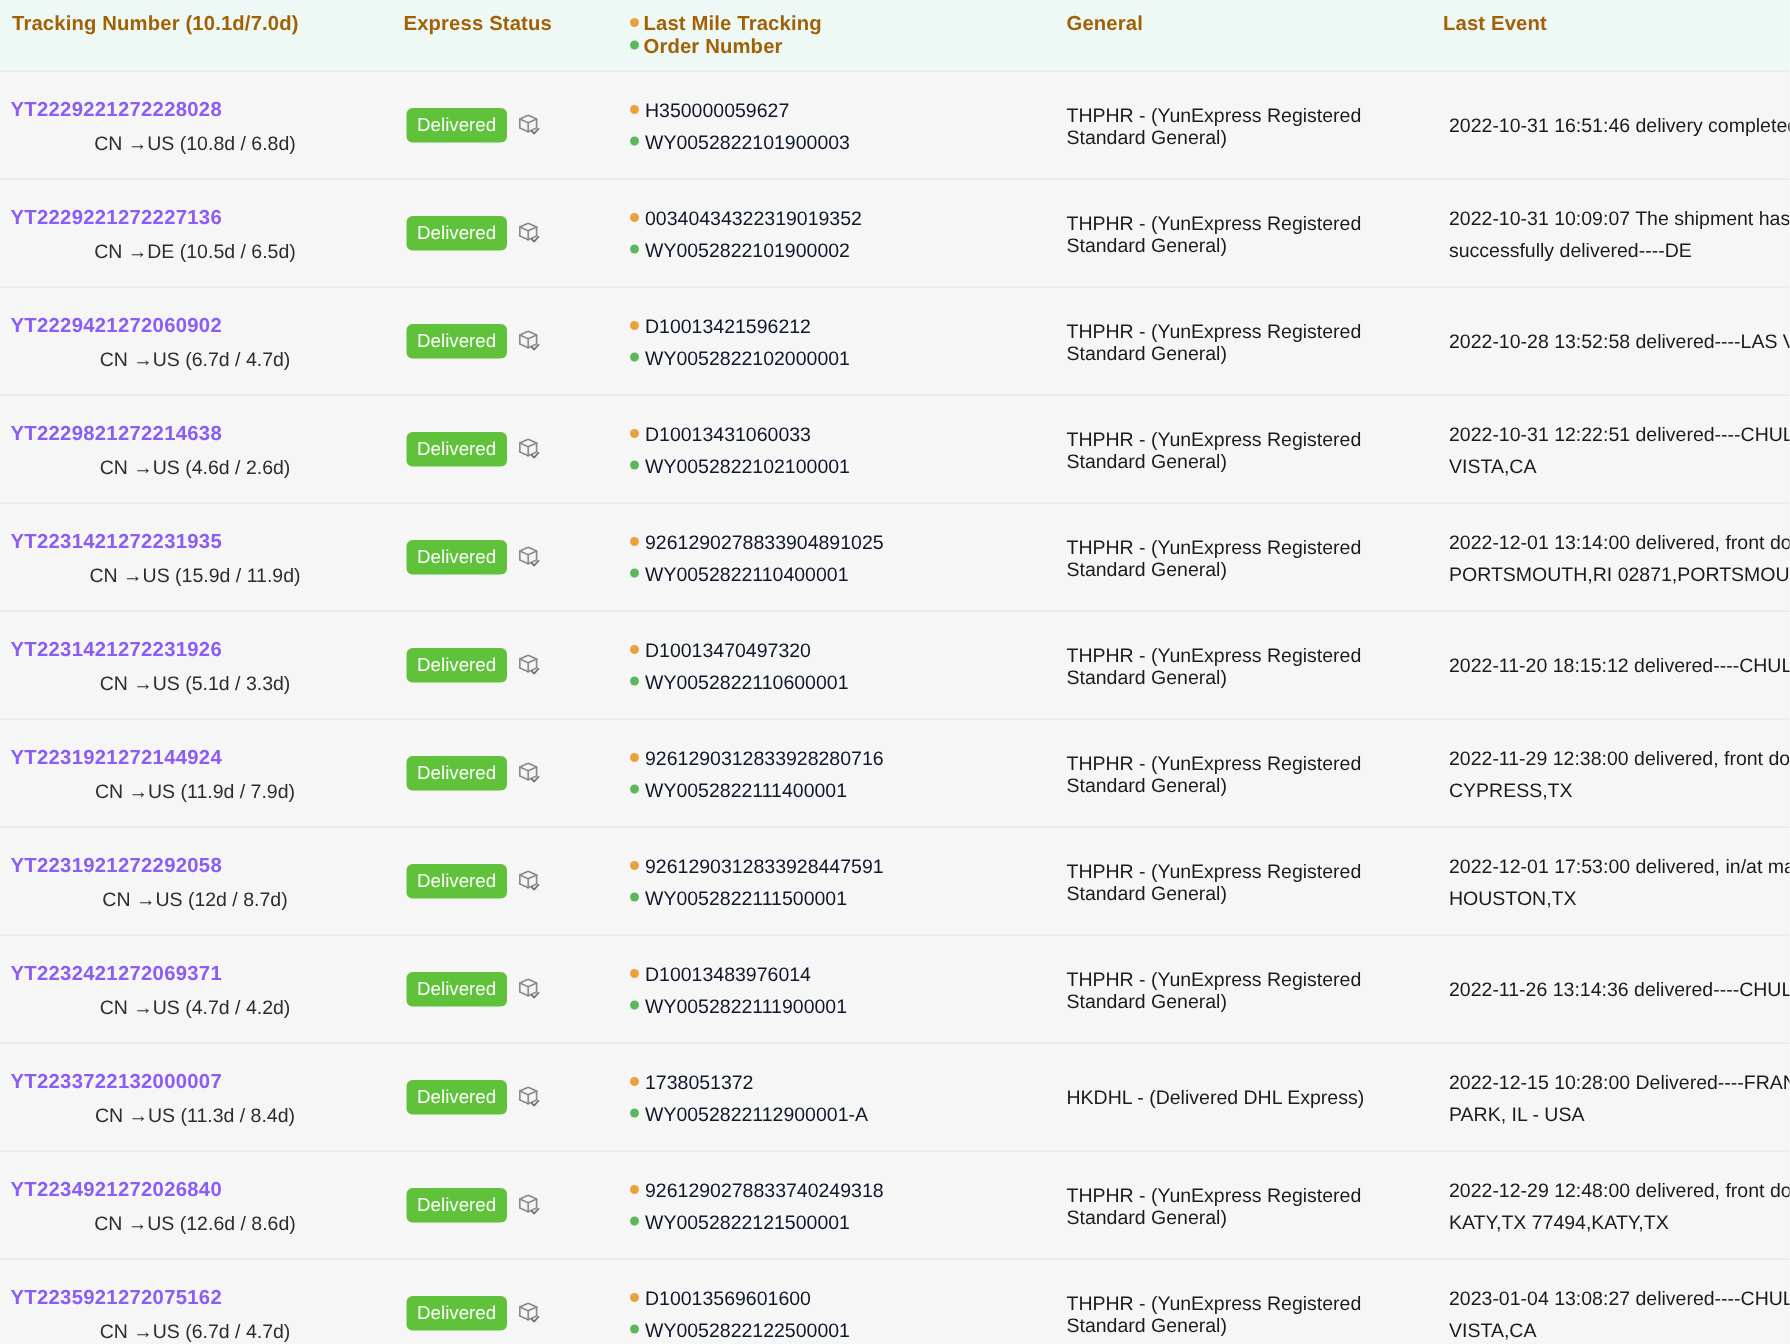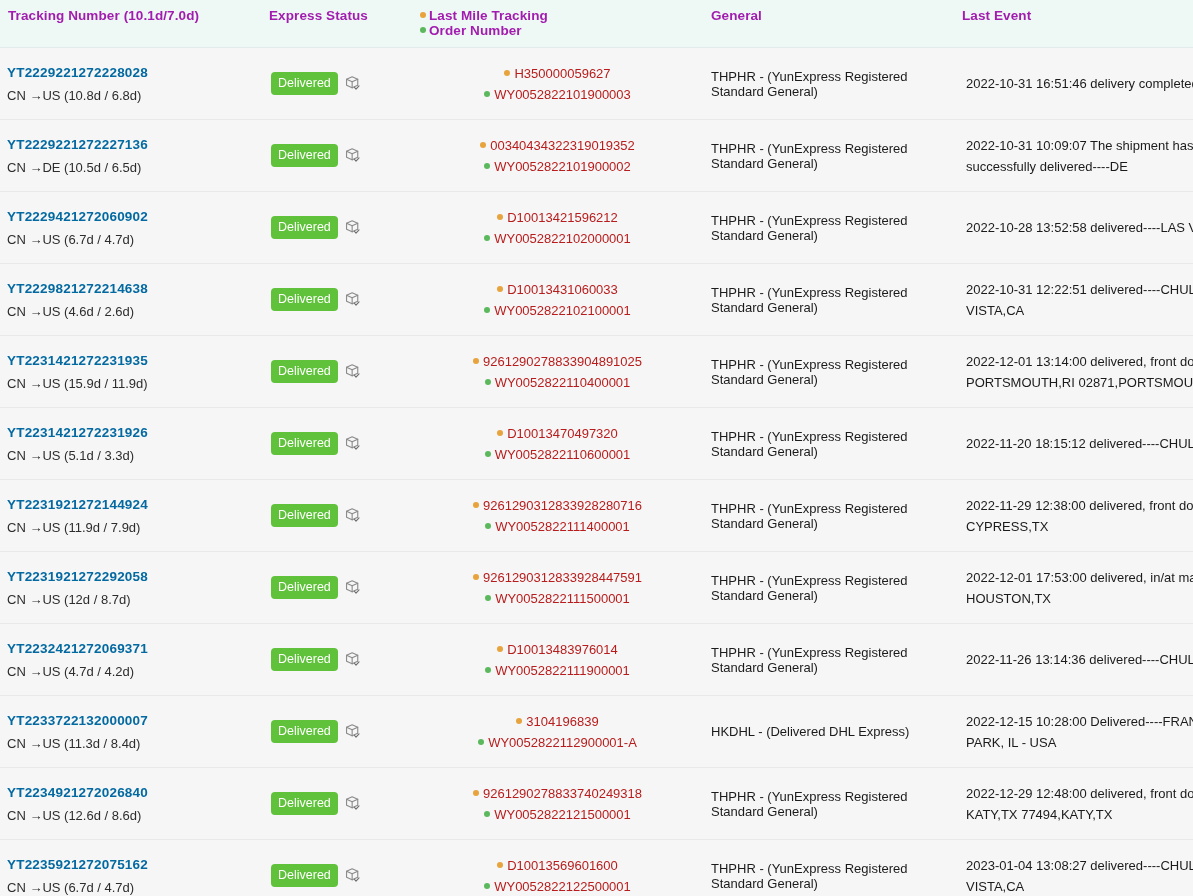--- a/index.html
+++ b/index.html
@@ -18,21 +18,21 @@
 
   .tracking-table {
     width: 1193px;
     border-collapse: collapse;
     table-layout: fixed;
   }
 
   
   .tracking-table thead th {
     background: #eef8f4;
-    color: #a21caf;
+    color: #a16207;
     font-weight: bold;
     font-size: 13.5px;
     text-align: left;
     vertical-align: top;
     padding: 8px 8px 9px 8px;
     border-bottom: 1px solid #e2ecea;
     line-height: 15px;
     letter-spacing: 0.1px;
   }
   th.col-tracking { width: 245px; padding-left: 7px; }
@@ -65,29 +65,30 @@
     vertical-align: middle;
     padding: 12px 8px;
     height: 47px;
     line-height: 21px;
   }
 
   .cell-tracking { padding-left: 7px !important; }
   .tracking-no {
     font-weight: bold;
     font-size: 13.5px;
-    color: #0369a1;
+    color: #8b5cf6;
     letter-spacing: 0.2px;
     white-space: nowrap;
   }
   .tracking-route {
     font-size: 13px;
     color: #2d2d2d;
     white-space: nowrap;
     margin-top: 2px;
+    text-align: center;
   }
 
   .cell-status { text-align: center; padding-left: 10px !important; }
   .status-wrap {
     display: flex;
     align-items: center;
     gap: 6px;
   }
   .badge-delivered {
     display: inline-block;
@@ -98,23 +99,22 @@
     padding: 5px 7px 6px 7px;
     border-radius: 4px;
     white-space: nowrap;
   }
   .pkg-icon { display: inline-flex; align-items: center; }
 
   .ids-list { }
   .id-line {
     white-space: nowrap;
     font-size: 13px;
-    color: #b91c1c;
+    color: #0f172a;
     line-height: 21px;
-    text-align: center;
   }
   .id-line .bullet {
     display: inline-block;
     width: 6px;
     height: 6px;
     border-radius: 50%;
     vertical-align: middle;
     position: relative;
     top: -1px;
     margin-right: 4px;
@@ -449,21 +449,21 @@
                 <path d="M11.5 2.6 3.6 6.1v8.4l7.9 3.6 7.9-3.6V6.1z"></path>
                 <path d="M3.6 6.1l7.9 3.5 7.9-3.5"></path>
                 <path d="M11.5 9.6v8.5"></path>
                 <path d="M14.8 17.6l2.2 2.3 4.2-4.6" stroke="#6f6f6f"></path>
               </svg>
             </span>
           </div>
         </td>
         <td>
           <div class="ids-list">
-            <div class="id-line"><span class="bullet orange"></span><span>3104196839</span></div>
+            <div class="id-line"><span class="bullet orange"></span><span>1738051372</span></div>
             <div class="id-line"><span class="bullet green"></span><span>WY0052822112900001-A</span></div>
           </div>
         </td>
         <td>
           <div class="service-text">HKDHL - (Delivered DHL Express)</div>
         </td>
         <td>
           <div class="lastevent-text">2022-12-15 10:28:00 Delivered----FRANKLIN PARK, IL - USA</div>
         </td>
       </tr>

